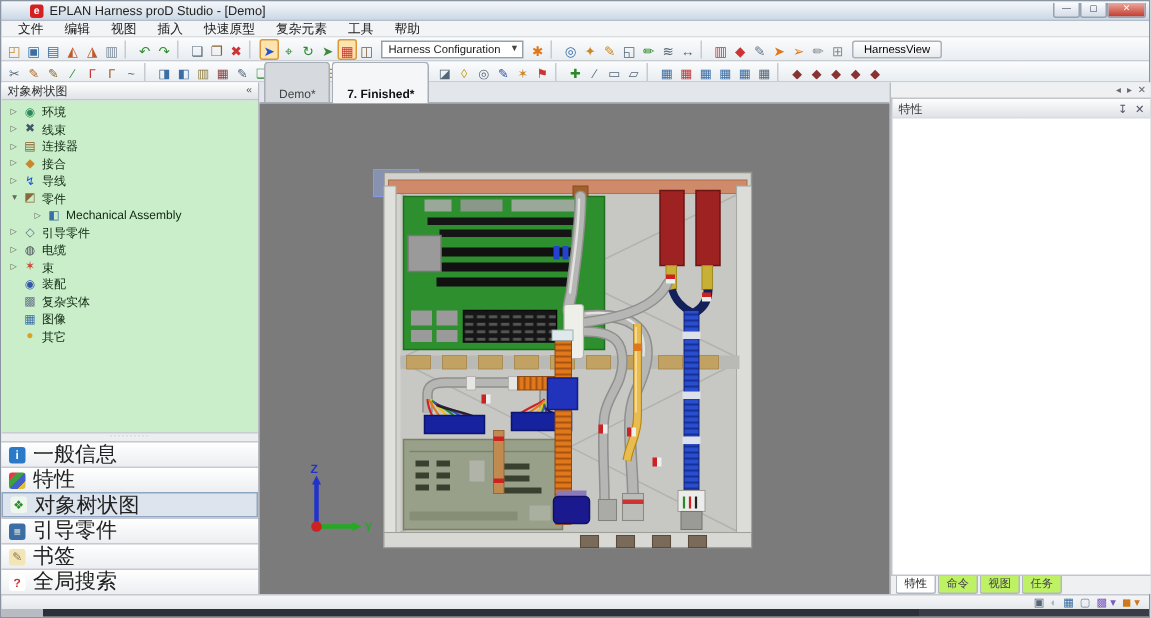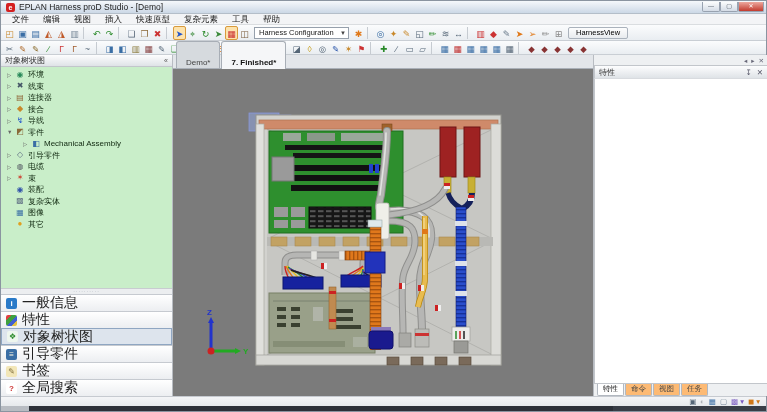--- a/index.html
+++ b/index.html
@@ -1,21 +1,21 @@
 <!DOCTYPE html>
 <html><head>
 <meta charset="utf-8">
 <style>
   * { margin:0; padding:0; box-sizing:border-box; }
   html,body { width:767px; height:412px; overflow:hidden; }
   body { font-family:"Liberation Sans","DejaVu Sans",sans-serif; font-size:8.5px; color:#1a1a1a; background:#e8eaec; }
   .window { width:767px; height:412px; display:flex; flex-direction:column; border:1px solid #8a94a0; }
 
   
-  .titlebar { height:13px; display:flex; align-items:center; padding-left:5px; gap:4px;
+  .titlebar { height:13px; display:flex; align-items:center; padding-left:19px; gap:4px;
               background:linear-gradient(#f5f8fb,#ccd8e6); border-bottom:1px solid #b4bec9; }
   .appicon { width:9px; height:9px; background:#d42020; color:#fff; font-size:7px; line-height:9px;
              text-align:center; border-radius:2px; font-weight:bold; flex:none; }
   .title { font-size:8.5px; color:#222; white-space:nowrap; }
   .winbtns { margin-left:auto; display:flex; margin-right:2px; }
   .winbtn { width:18px; height:10px; font-size:6px; line-height:9px; text-align:center; color:#3a4452;
             background:linear-gradient(#fbfcfd,#d4dce6); border:1px solid #98a2b0; border-top:none;
             border-radius:0 0 2px 2px; cursor:pointer; }
   .winbtn.close { width:26px; background:linear-gradient(#eda89e,#c23b2e); color:#fff; }
 
@@ -81,21 +81,21 @@
   .right-panel { width:175px; flex:none; display:flex; flex-direction:column; border-left:1px solid #b8bcc2; background:#f0f1f3; }
   .mini-controls { height:10px; flex:none; display:flex; justify-content:flex-end; align-items:center; gap:4px; padding-right:4px; background:#eef0f2; }
   .mini-controls span { font-size:6.5px; color:#667; cursor:pointer; line-height:9px; }
   .rp-header { height:13px; flex:none; display:flex; align-items:center; padding:0 4px;
                background:linear-gradient(#fdfdfe,#dfe3e7); border:1px solid #c2c6cb; border-bottom:none; }
   .rp-header .ph-label { font-size:8px; color:#333; }
   .rp-icons { margin-left:auto; display:flex; gap:5px; }
   .rp-icons span { font-size:7.5px; color:#556; cursor:pointer; line-height:11px; }
   .rp-body { flex:1; background:#fff; border:1px solid #c2c6cb; border-top:1px solid #d8dbdf; min-height:0; }
   .rp-tabs { height:12px; flex:none; display:flex; align-items:flex-end; padding-left:3px; gap:1px; background:#eef0f2; }
-  .rp-tab { font-size:7.5px; padding:0 5px 1px 5px; background:#fdba74; border:1px solid #b2b8c0; border-top:none;
+  .rp-tab { font-size:7.5px; padding:0 5px 1px 5px; background:#bef264; border:1px solid #b2b8c0; border-top:none;
             border-radius:0 0 2px 2px; color:#444; cursor:pointer; }
   .rp-tab.active { background:#fff; color:#111; }
 
   
   .statusbar { height:10px; flex:none; display:flex; align-items:center; justify-content:flex-end; gap:4px;
                padding-right:6px; background:linear-gradient(#f4f5f7,#e6e9ec); border-top:1px solid #c6cad0; }
   .sticon { font-size:7.5px; line-height:9px; cursor:pointer; }
   .sticon.disabled { color:#b0b4ba !important; cursor:default; }
   .taskstrip { height:5px; flex:none; background:linear-gradient(90deg,#b8bcc2 0 28px,#2c3038 28px 80%,#383d46 80%); }
 </style>

